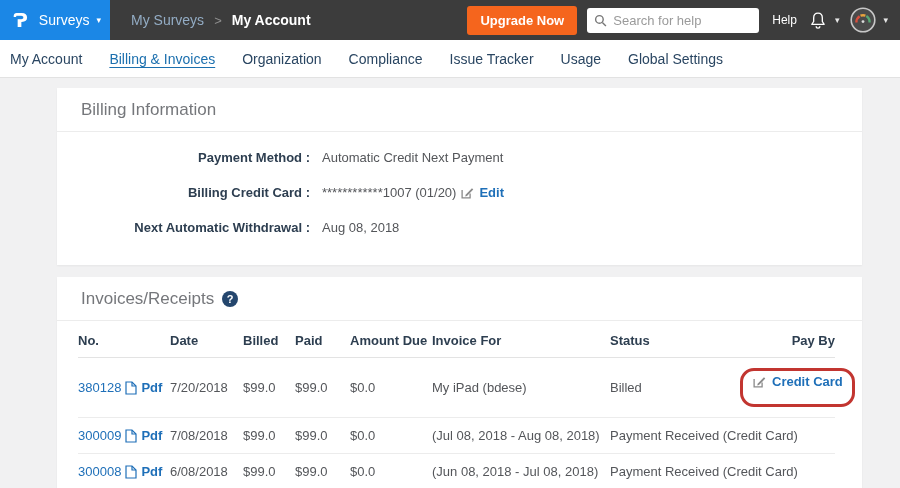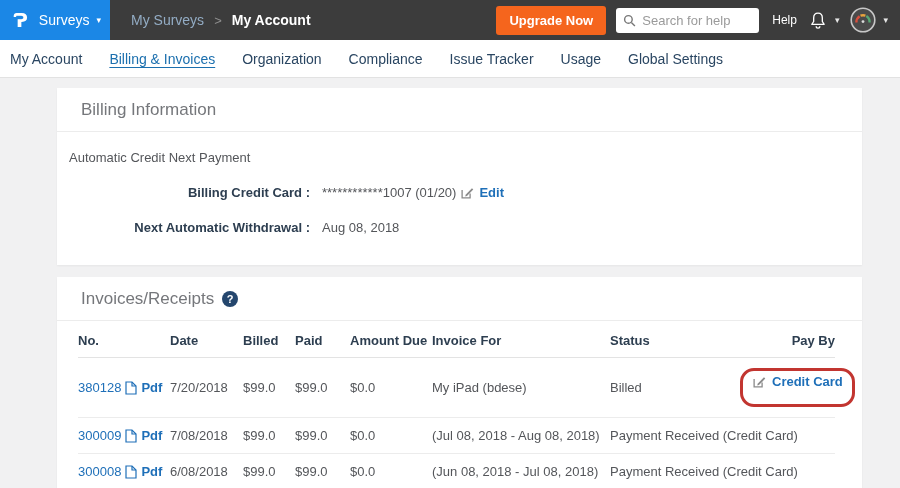--- a/index.html
+++ b/index.html
@@ -12,21 +12,21 @@
   .logo-glyph { font-family: "DejaVu Sans", sans-serif; color: #fff; font-size: 19px; font-weight: bold; line-height: 1; }
   .brand-label { color: #fff; font-size: 14px; margin-left: 11px; }
   .caret { color: #fff; font-size: 9px; margin-left: 7px; }
   .caret.dim { color: #e8e8e8; }
   .breadcrumb { display: flex; align-items: center; margin-left: 21px; font-size: 14px; gap: 10px; }
   .bc-parent { color: #93ACC4; cursor: pointer; }
   .bc-sep { color: #8f8f8f; font-size: 13px; }
   .bc-current { color: #fff; font-weight: bold; }
   .topbar-right { margin-left: auto; display: flex; align-items: center; padding-right: 12px; }
   .upgrade-btn { background: #F5651D; color: #fff; border: none; border-radius: 3px; font-family: "Liberation Sans", sans-serif; font-size: 13px; font-weight: bold; padding: 7px 13px; cursor: pointer; }
-  .searchbox { background: #fff; border-radius: 3px; height: 25px; width: 143px; display: flex; align-items: center; padding: 0 7px; margin-left: 10px; }
+  .searchbox { background: #fff; border-radius: 3px; height: 25px; width: 172px; display: flex; align-items: center; padding: 0 7px; margin-left: 10px; }
   .searchbox input { border: none; outline: none; width: 100%; font-family: "Liberation Sans", sans-serif; font-size: 13px; margin-left: 6px; color: #444; }
   .searchbox input::placeholder { color: #9A9A9A; }
   .help-link { color: #fff; font-size: 12px; margin-left: 13px; cursor: pointer; }
   .bell-wrap, .avatar-wrap { display: flex; align-items: center; margin-left: 11px; cursor: pointer; }
 
   
   .tabs { height: 38px; background: #fff; display: flex; align-items: center; padding-left: 10px; gap: 27px; border-bottom: 1px solid #E2E2E2; }
   .tab { font-size: 14px; color: #2A4662; cursor: pointer; white-space: nowrap; }
   .tab.active { color: #1B6FAE; text-decoration: underline; text-underline-offset: 3px; }
 
@@ -117,20 +117,21 @@
 </nav>
 
 <main class="main">
 
   <section class="card">
     <div class="card-title-row">
       <h2 class="card-title">Billing Information</h2>
     </div>
     <div class="billing-body">
       <div class="info-row">
+        <span class="info-label">Payment Method :</span>
         <span class="info-value">Automatic Credit Next Payment</span>
       </div>
       <div class="info-row">
         <span class="info-label">Billing Credit Card :</span>
         <span class="info-value">
           <span>************1007 (01/20)</span>
           <svg class="icon-svg" width="13" height="13" viewBox="0 0 14 14">
               <path d="M1.2 4.2 V12.8 H9.8 V8.2" fill="none" stroke="#8A8A8A" stroke-width="1.4"></path>
               <path d="M5 9.4 L11.8 2.5 L13.2 3.9 L6.4 10.8 L4.6 11.2 Z" fill="#8A8A8A"></path>
             </svg>

